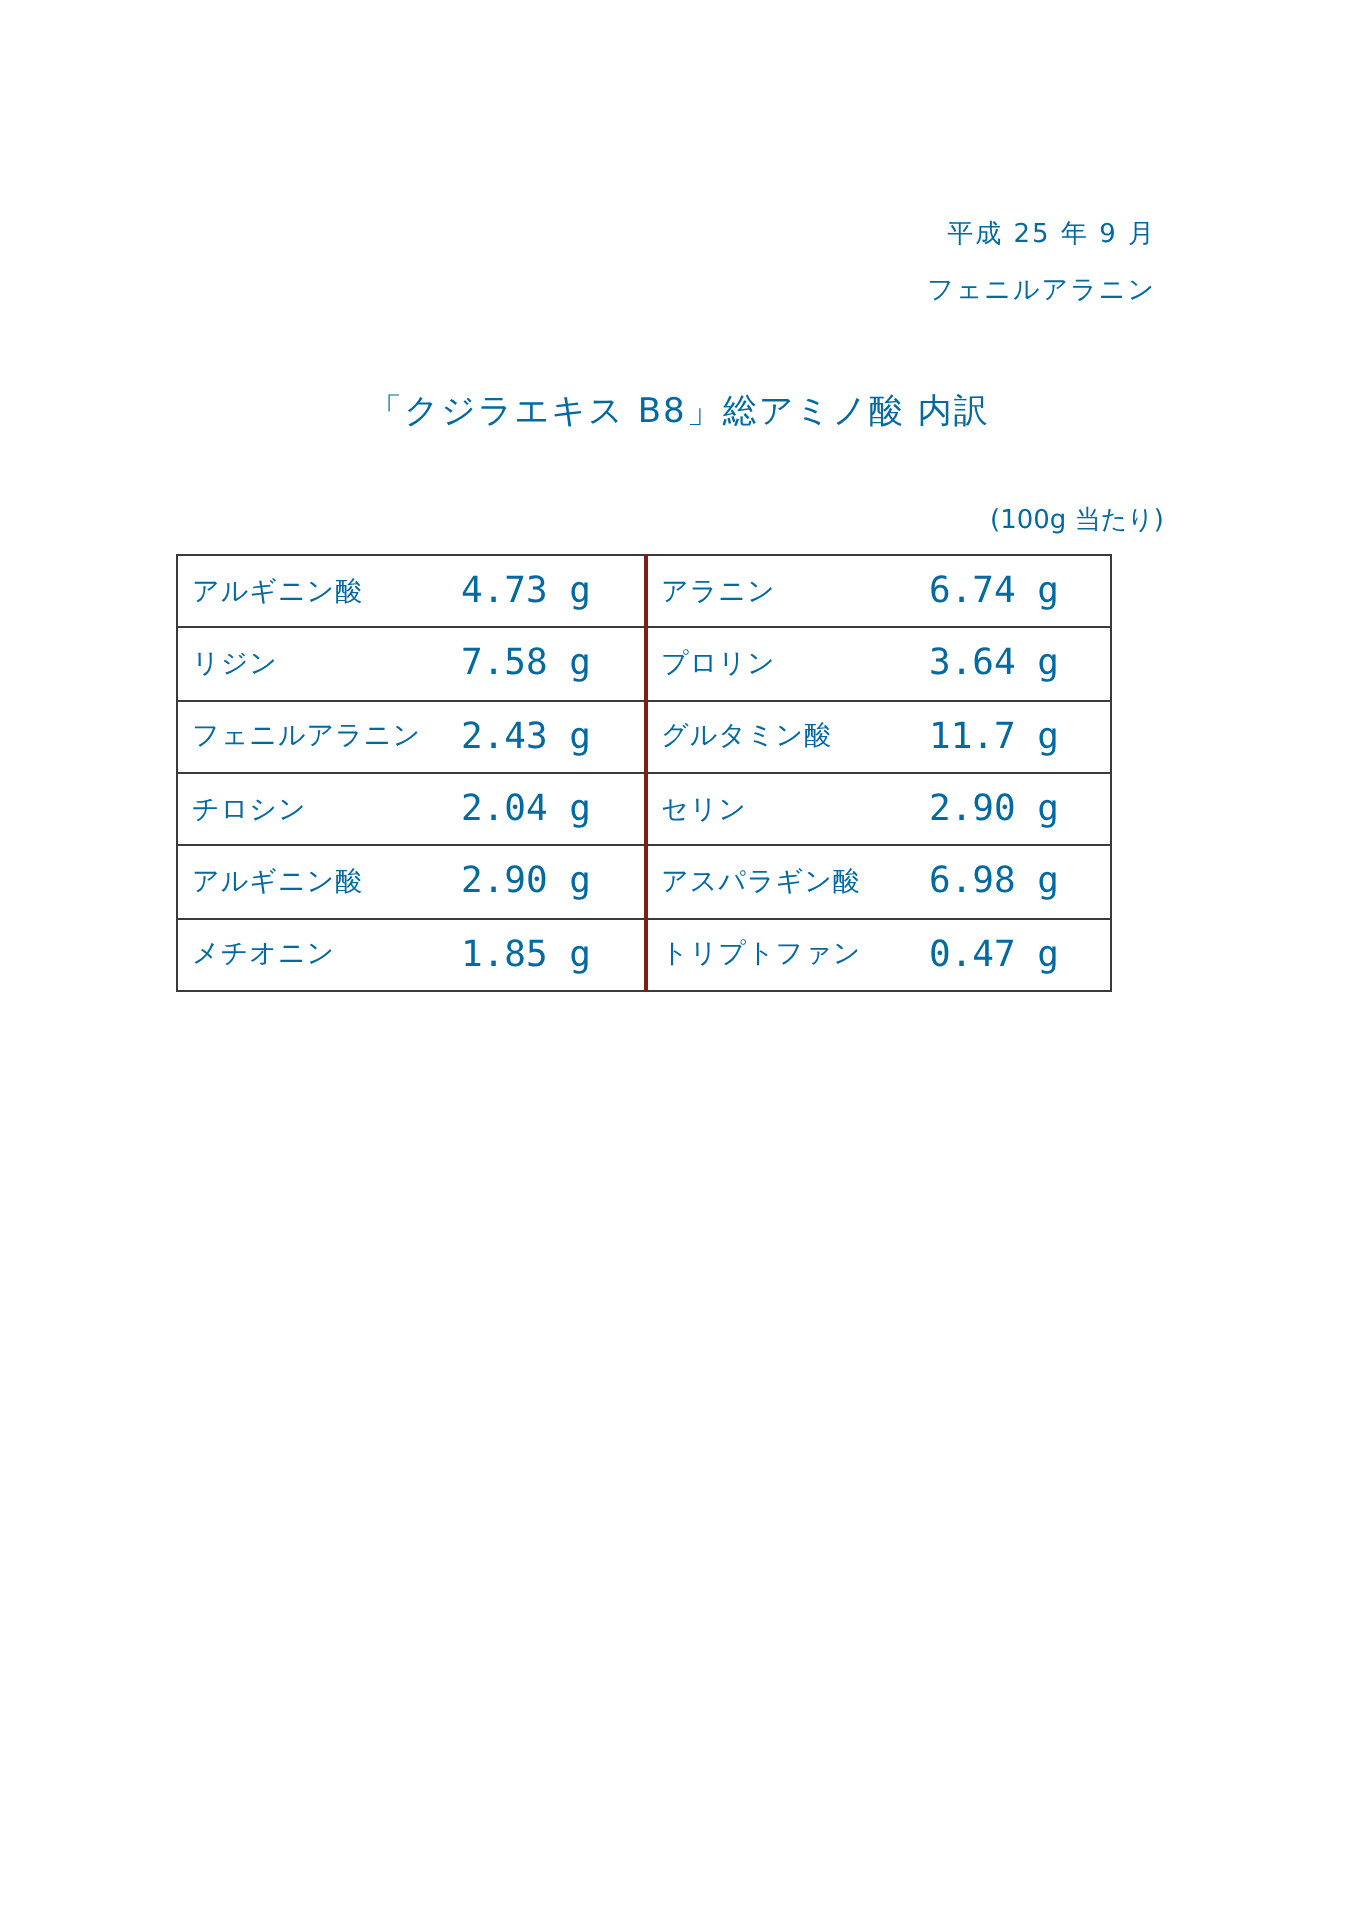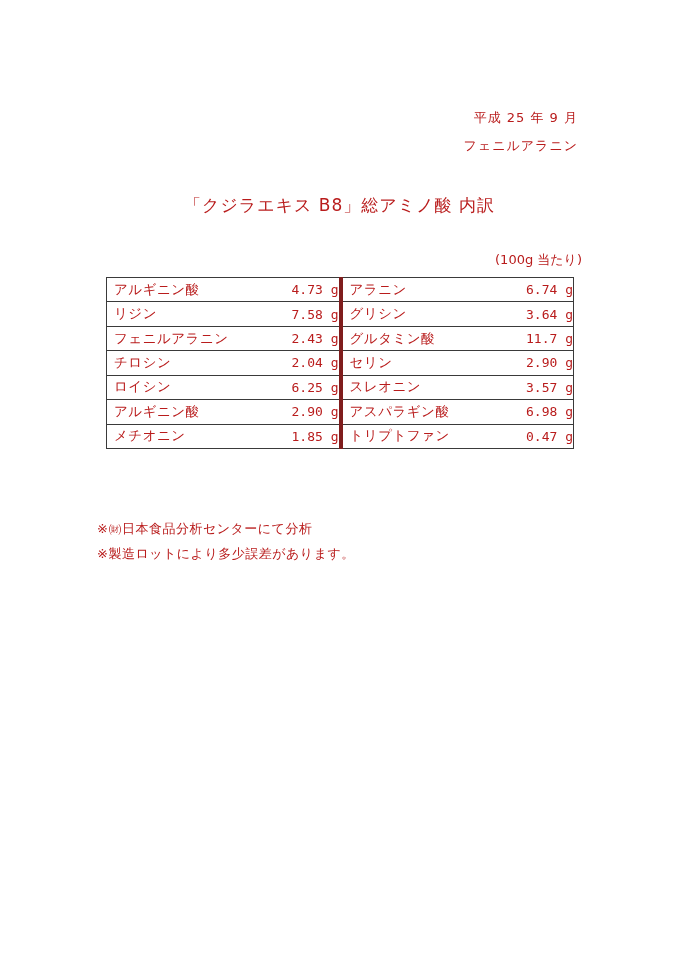--- a/index.html
+++ b/index.html
@@ -6,21 +6,21 @@
     margin: 0;
     padding: 0;
     background: #ffffff;
   }
   .page {
     position: relative;
     width: 679px;
     height: 960px;
     background: #ffffff;
     font-family: "DejaVu Sans", "Liberation Sans", sans-serif;
-    color: #b91c1c;
+    color: #0369a1;
     overflow: hidden;
   }
   .header {
     position: absolute;
     top: 104px;
     right: 101px;
     text-align: right;
     font-size: 13px;
     line-height: 28px;
     letter-spacing: 1px;
@@ -41,47 +41,47 @@
   .unit-note {
     position: absolute;
     top: 251px;
     right: 97px;
     font-size: 13px;
     white-space: nowrap;
   }
   .amino-table {
     position: absolute;
     top: 277px;
-    left: 106px;
+    left: 88px;
     width: 467px;
-    height: 172px;
+    height: 219px;
     border-collapse: collapse;
     table-layout: fixed;
     border: 1px solid #3a3a3a;
     font-size: 13.5px;
   }
   .amino-table td {
     border-top: 1px solid #3a3a3a;
     padding: 0;
     vertical-align: middle;
     white-space: nowrap;
     overflow: hidden;
   }
   .amino-table td.name {
     padding-left: 7px;
     letter-spacing: 0.5px;
   }
   .amino-table td.value {
-    text-align: right;
+    text-align: left;
     padding-left: 2px;
     font-family: "DejaVu Sans Mono", "Liberation Mono", monospace;
-    font-size: 13px;
+    font-size: 18px;
   }
   .amino-table td.divider {
-    border-left: 4px solid #7f1d1d;
+    border-left: 2px solid #7f1d1d;
   }
   .notes {
     position: absolute;
     top: 516px;
     left: 97px;
     font-size: 13px;
     line-height: 25px;
     letter-spacing: 0.5px;
     white-space: nowrap;
   }
@@ -110,54 +110,44 @@
     <tbody>
         <tr>
           <td class="name">アルギニン酸</td>
           <td class="value">4.73 g</td>
           <td class="name divider">アラニン</td>
           <td class="value">6.74 g</td>
         </tr>
         <tr>
           <td class="name">リジン</td>
           <td class="value">7.58 g</td>
-          <td class="name divider">グリシン</td>
+          <td class="name divider">プロリン</td>
           <td class="value">3.64 g</td>
         </tr>
         <tr>
           <td class="name">フェニルアラニン</td>
           <td class="value">2.43 g</td>
           <td class="name divider">グルタミン酸</td>
           <td class="value">11.7 g</td>
         </tr>
         <tr>
           <td class="name">チロシン</td>
           <td class="value">2.04 g</td>
           <td class="name divider">セリン</td>
           <td class="value">2.90 g</td>
-        </tr>
-        <tr>
-          <td class="name">ロイシン</td>
-          <td class="value">6.25 g</td>
-          <td class="name divider">スレオニン</td>
-          <td class="value">3.57 g</td>
         </tr>
         <tr>
           <td class="name">アルギニン酸</td>
           <td class="value">2.90 g</td>
           <td class="name divider">アスパラギン酸</td>
           <td class="value">6.98 g</td>
         </tr>
         <tr>
           <td class="name">メチオニン</td>
           <td class="value">1.85 g</td>
           <td class="name divider">トリプトファン</td>
           <td class="value">0.47 g</td>
         </tr>
       </tbody>
   </table>
 
-  <div class="notes">
-    <div>※㈶日本食品分析センターにて分析</div>
-    <div>※製造ロットにより多少誤差があります。</div>
-  </div>
 
 </div>
 
 </body></html>

